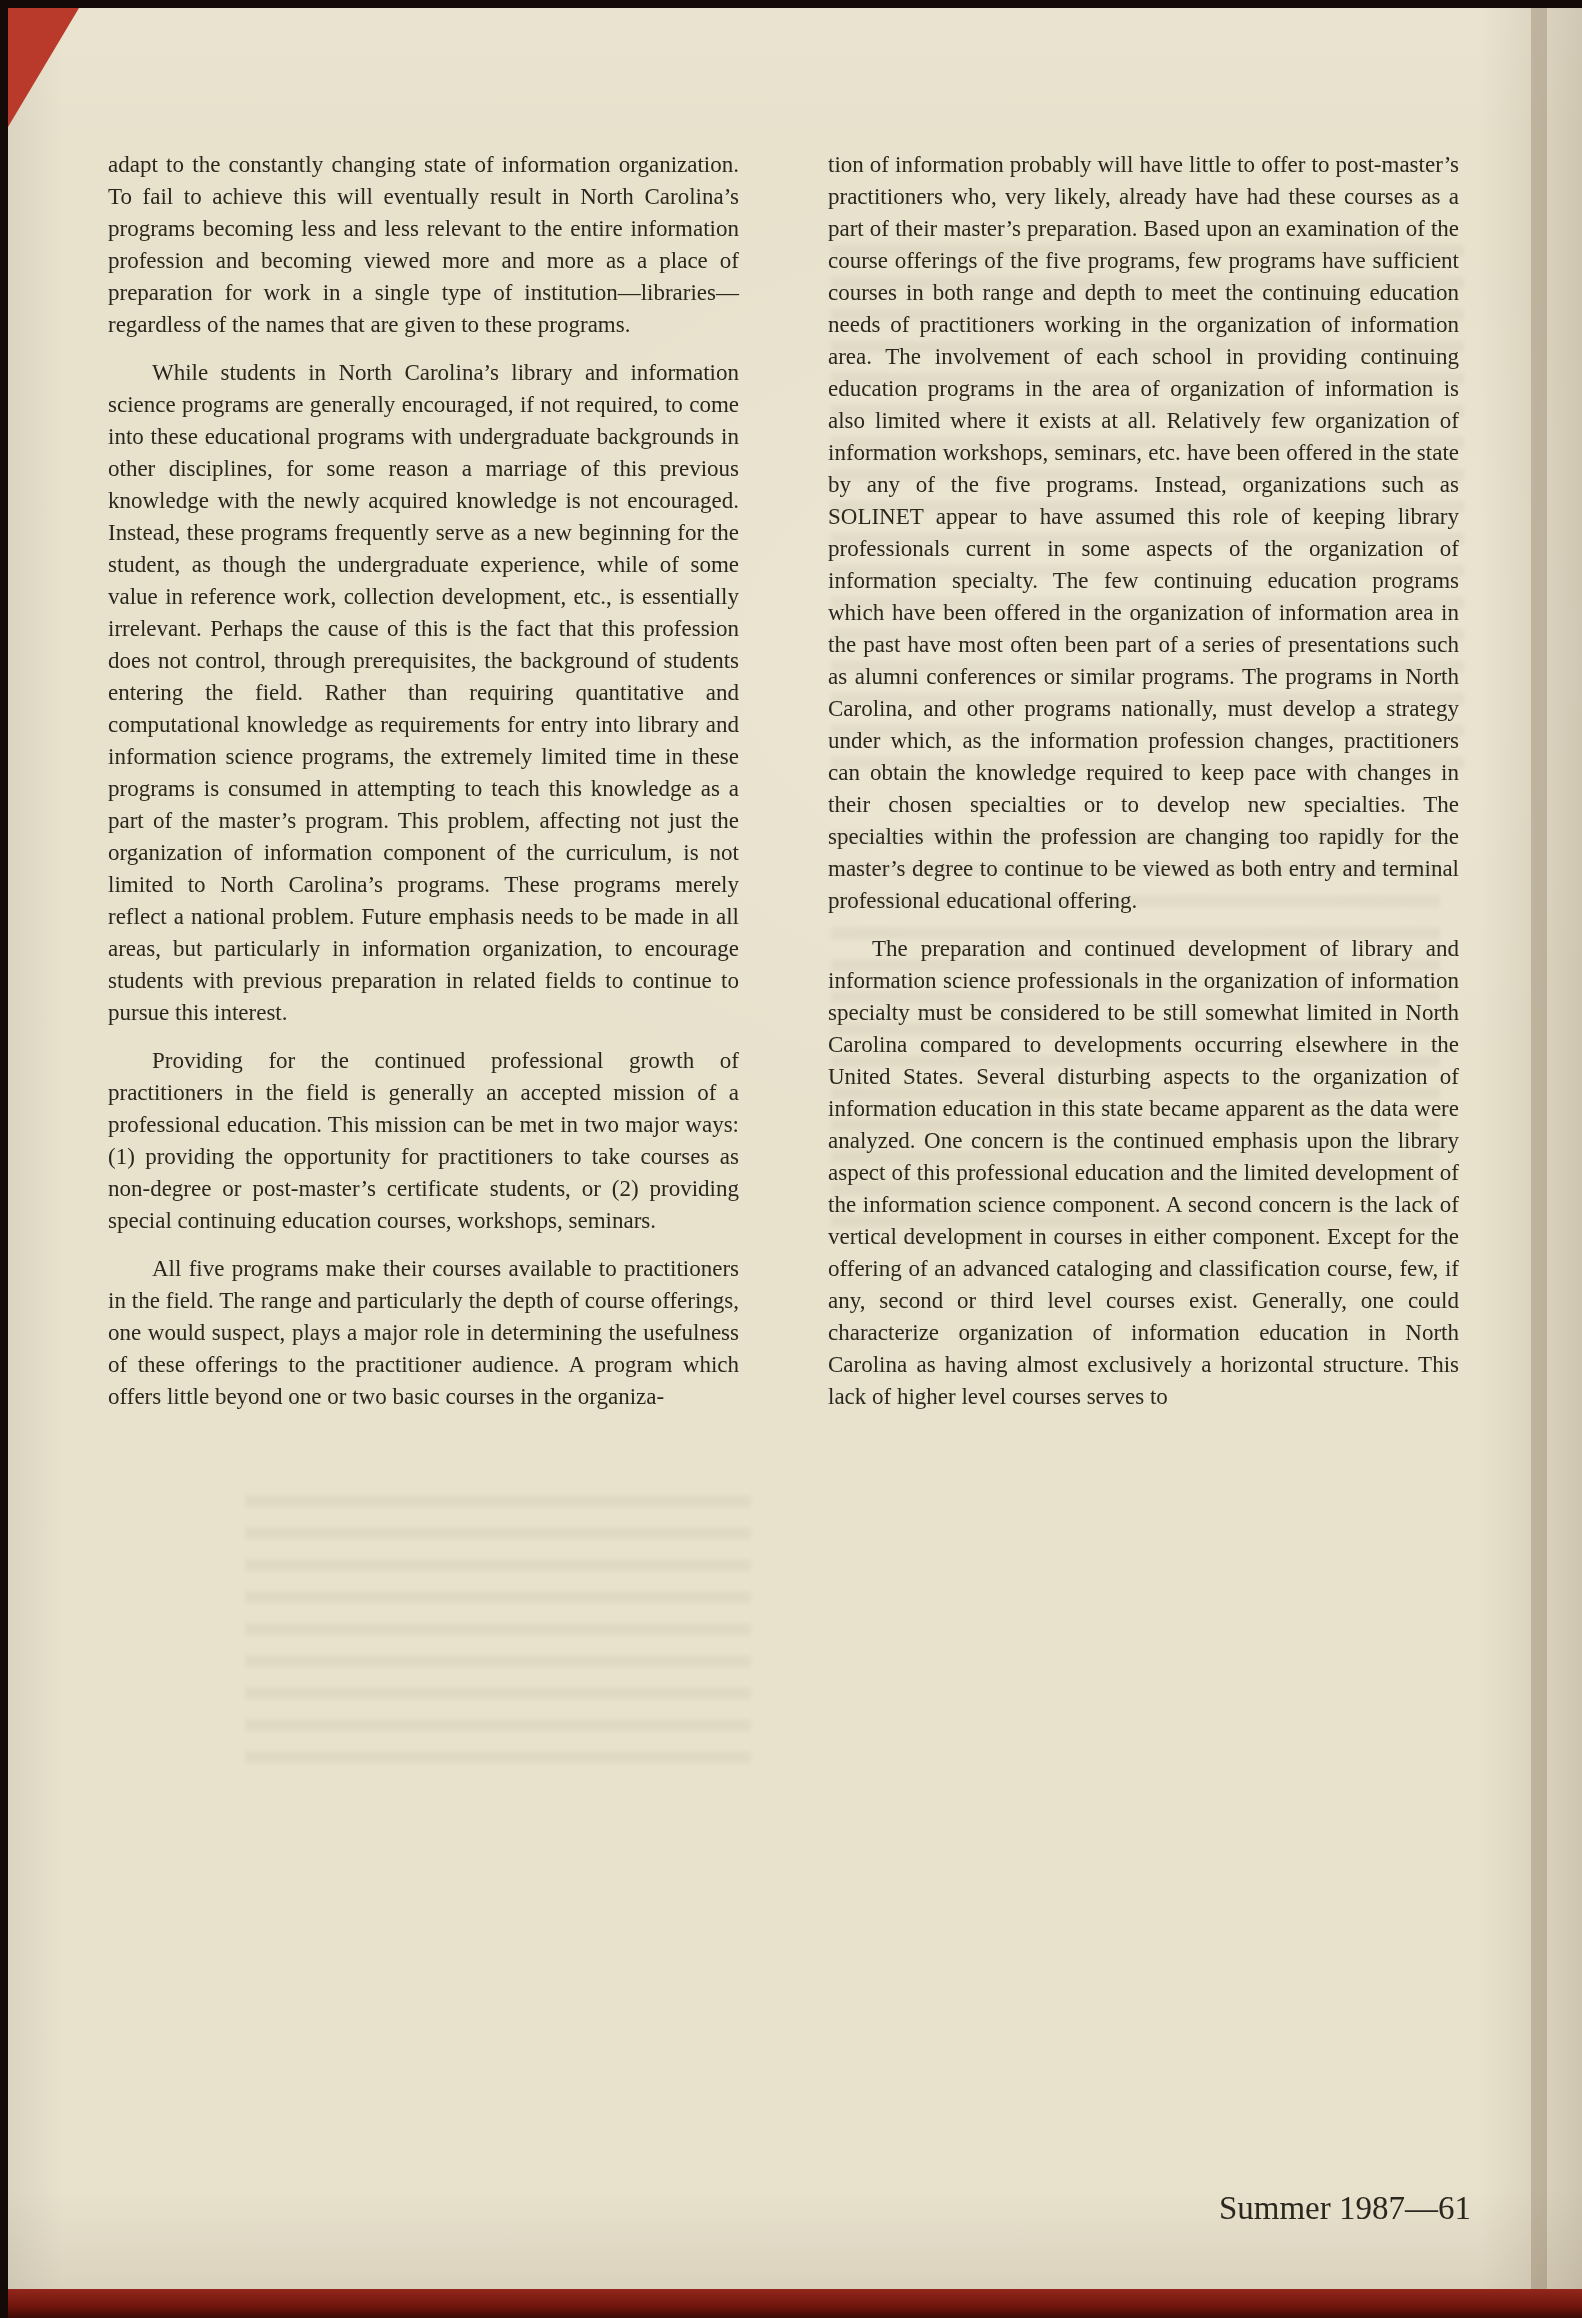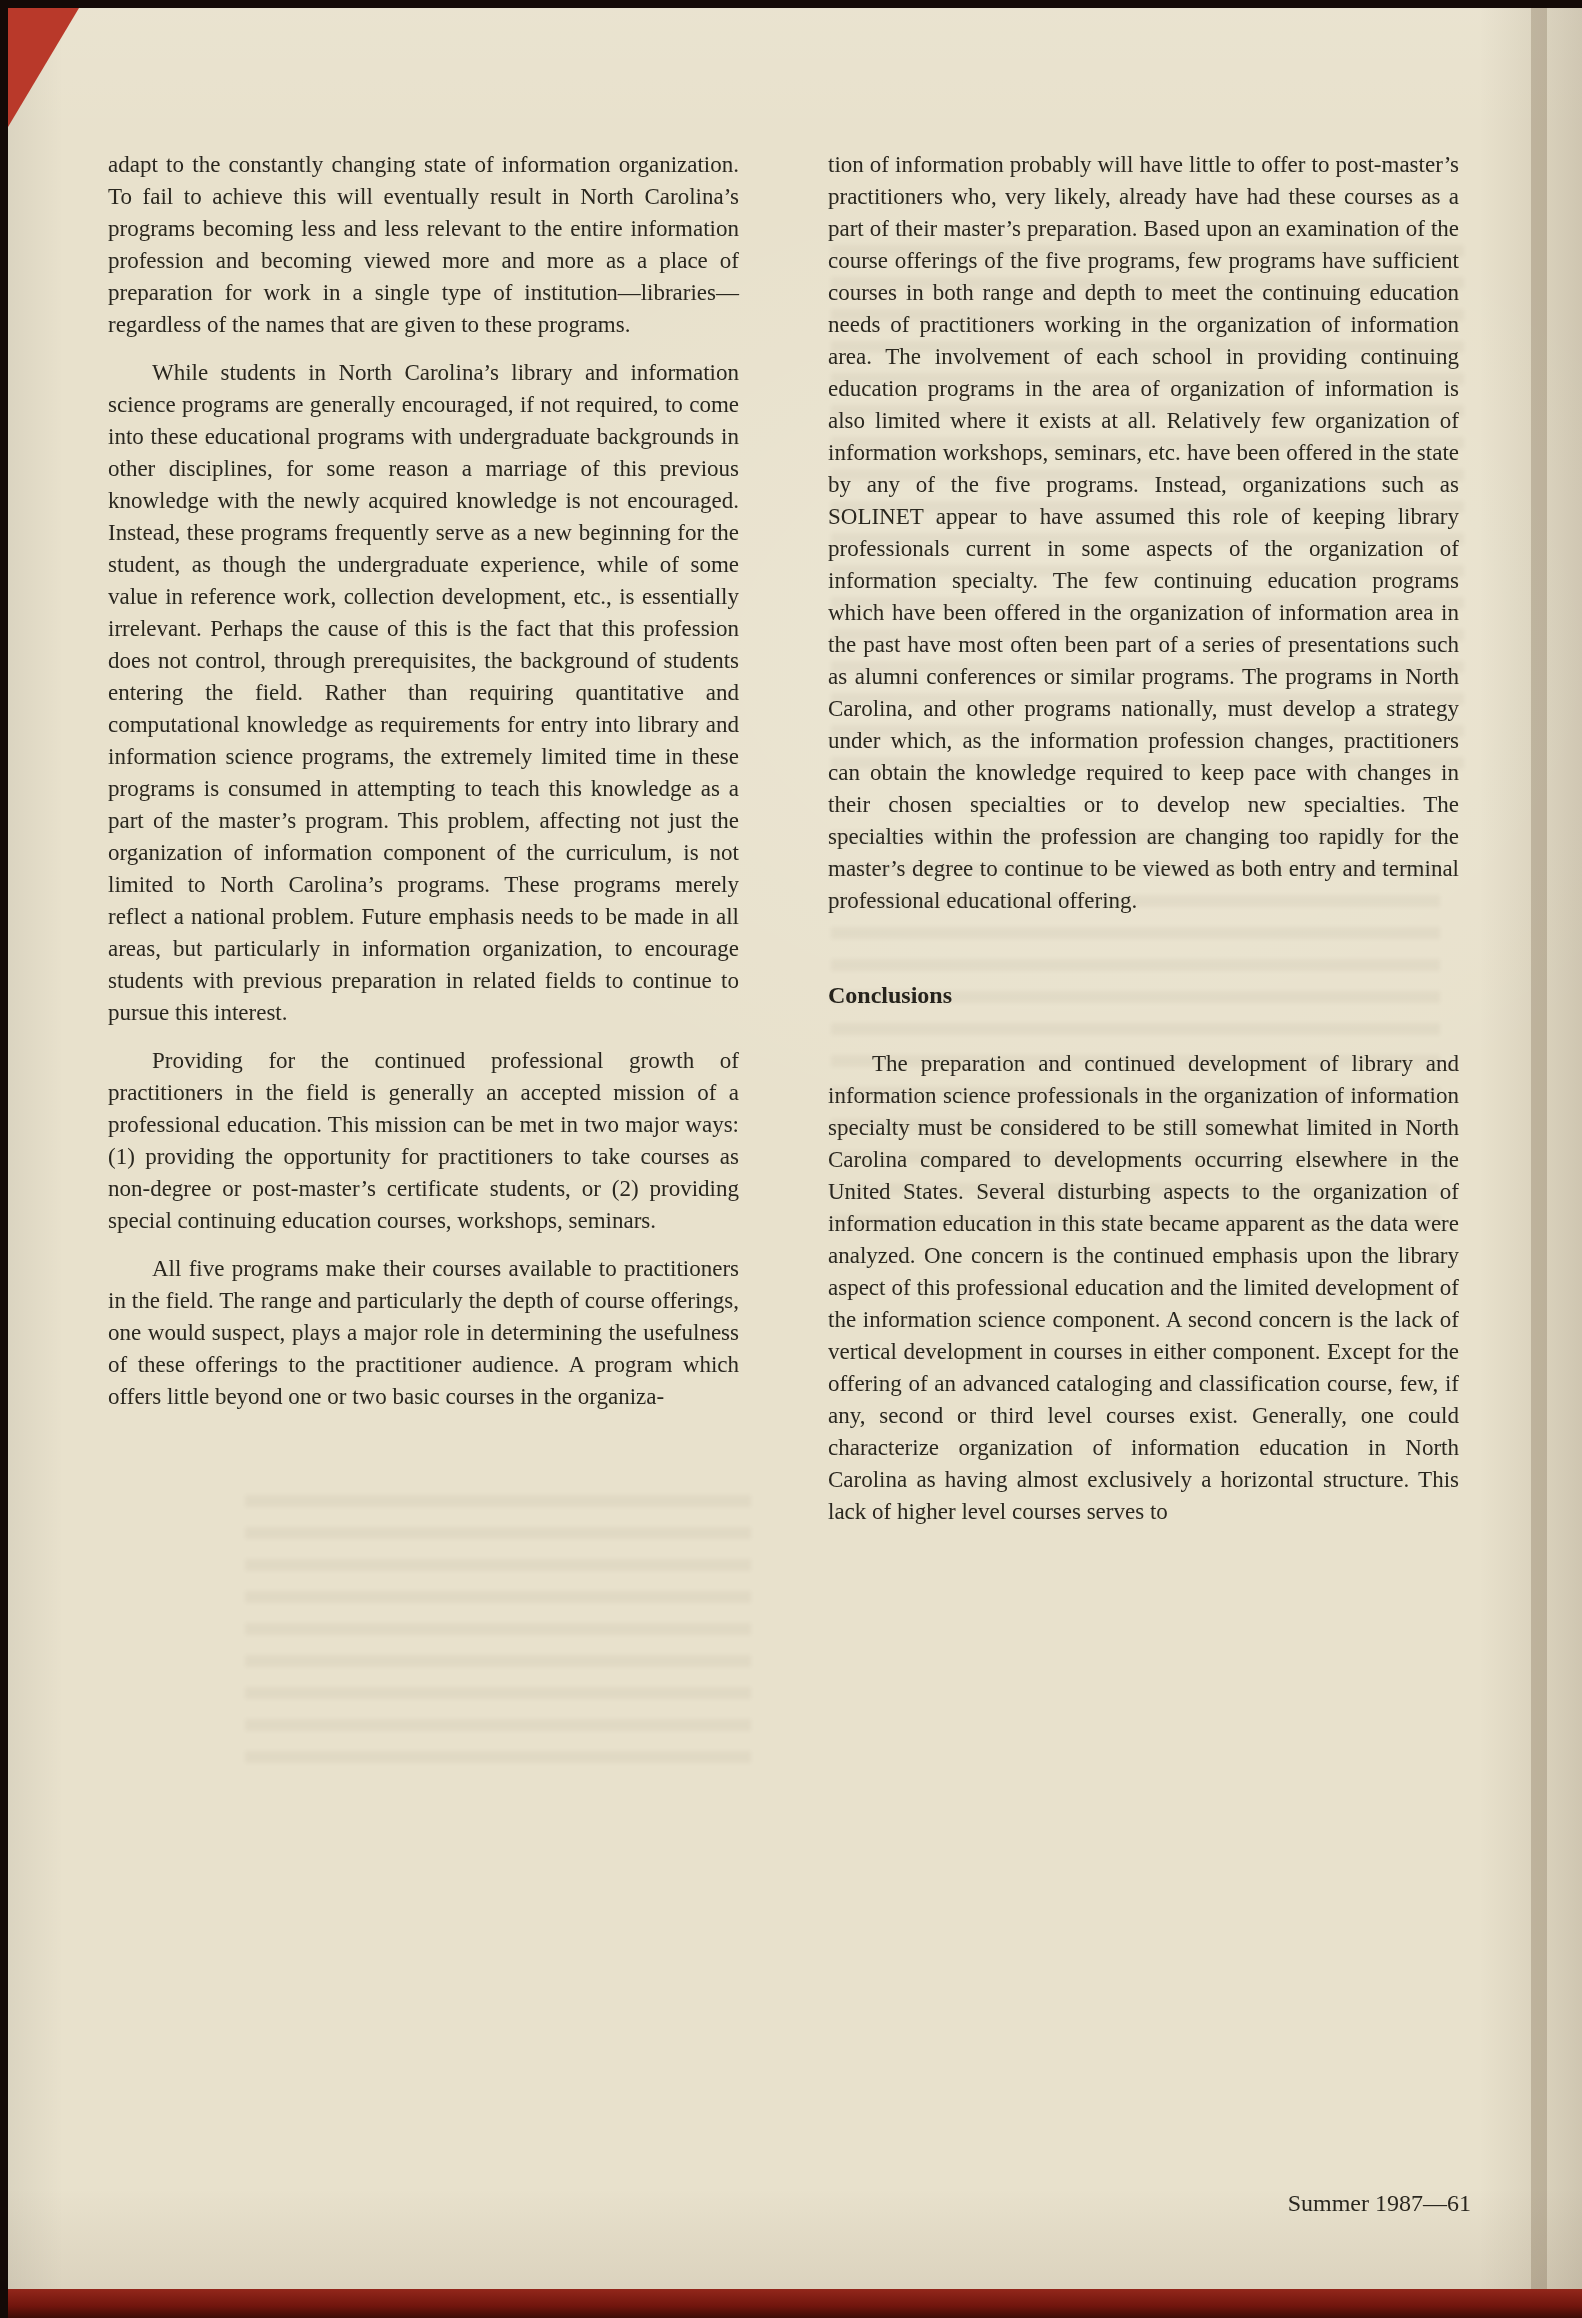--- a/index.html
+++ b/index.html
@@ -70,21 +70,21 @@
     line-height: 32px;
     font-weight: bold;
     text-align: left;
     margin: 46px 0 20.6px 0;
     color: #26231c;
   }
   .page-footer {
     position: absolute;
     top: 2174px;
     right: 111px;
-    font-size: 24px;
+    font-size: 33px;
     color: #2a271f;
   }
 </style>
 </head>
 <body>
 
 <div class="paper">
 
   <div class="ghost ghost-1"></div>
   <div class="ghost ghost-2"></div>
@@ -95,21 +95,20 @@
 
     <div class="col">
       <p class="noindent">adapt to the constantly changing state of information organization. To fail to achieve this will eventually result in North Carolina’s programs becoming less and less relevant to the entire information profession and becoming viewed more and more as a place of preparation for work in a single type of institution—libraries—regardless of the names that are given to these programs.</p>
       <p>While students in North Carolina’s library and information science programs are generally encouraged, if not required, to come into these educational programs with undergraduate backgrounds in other disciplines, for some reason a marriage of this previous knowledge with the newly acquired knowledge is not encouraged. Instead, these programs frequently serve as a new beginning for the student, as though the undergraduate experience, while of some value in reference work, collection development, etc., is essentially irrelevant. Perhaps the cause of this is the fact that this profession does not control, through prerequisites, the background of students entering the field. Rather than requiring quantitative and computational knowledge as requirements for entry into library and information science programs, the extremely limited time in these programs is consumed in attempting to teach this knowledge as a part of the master’s program. This problem, affecting not just the organization of information component of the curriculum, is not limited to North Carolina’s programs. These programs merely reflect a national problem. Future emphasis needs to be made in all areas, but particularly in information organization, to encourage students with previous preparation in related fields to continue to pursue this interest.</p>
       <p>Providing for the continued professional growth of practitioners in the field is generally an accepted mission of a professional education. This mission can be met in two major ways: (1) providing the opportunity for practitioners to take courses as non-degree or post-master’s certificate students, or (2) providing special continuing education courses, workshops, seminars.</p>
       <p>All five programs make their courses available to practitioners in the field. The range and particularly the depth of course offerings, one would suspect, plays a major role in determining the usefulness of these offerings to the practitioner audience. A program which offers little beyond one or two basic courses in the organiza-</p>
     </div>
 
     <div class="col">
       <p class="noindent">tion of information probably will have little to offer to post-master’s practitioners who, very likely, already have had these courses as a part of their master’s preparation. Based upon an examination of the course offerings of the five programs, few programs have sufficient courses in both range and depth to meet the continuing education needs of practitioners working in the organization of information area. The involvement of each school in providing continuing education programs in the area of organization of information is also limited where it exists at all. Relatively few organization of information workshops, seminars, etc. have been offered in the state by any of the five programs. Instead, organizations such as SOLINET appear to have assumed this role of keeping library professionals current in some aspects of the organization of information specialty. The few continuing education programs which have been offered in the organization of information area in the past have most often been part of a series of presentations such as alumni conferences or similar programs. The programs in North Carolina, and other programs nationally, must develop a strategy under which, as the information profession changes, practitioners can obtain the knowledge required to keep pace with changes in their chosen specialties or to develop new specialties. The specialties within the profession are changing too rapidly for the master’s degree to continue to be viewed as both entry and terminal professional educational offering.</p>
-      <h3 class="section-heading">Conclusions</h3>
       <p>The preparation and continued development of library and information science professionals in the organization of information specialty must be considered to be still somewhat limited in North Carolina compared to developments occurring elsewhere in the United States. Several disturbing aspects to the organization of information education in this state became apparent as the data were analyzed. One concern is the continued emphasis upon the library aspect of this professional education and the limited development of the information science component. A second concern is the lack of vertical development in courses in either component. Except for the offering of an advanced cataloging and classification course, few, if any, second or third level courses exist. Generally, one could characterize organization of information education in North Carolina as having almost exclusively a horizontal structure. This lack of higher level courses serves to</p>
     </div>
 
   </div>
 
   <div class="page-footer">Summer 1987—61</div>
 
   <div class="corner-red"></div>
   <div class="bottom-strip"></div>
 

